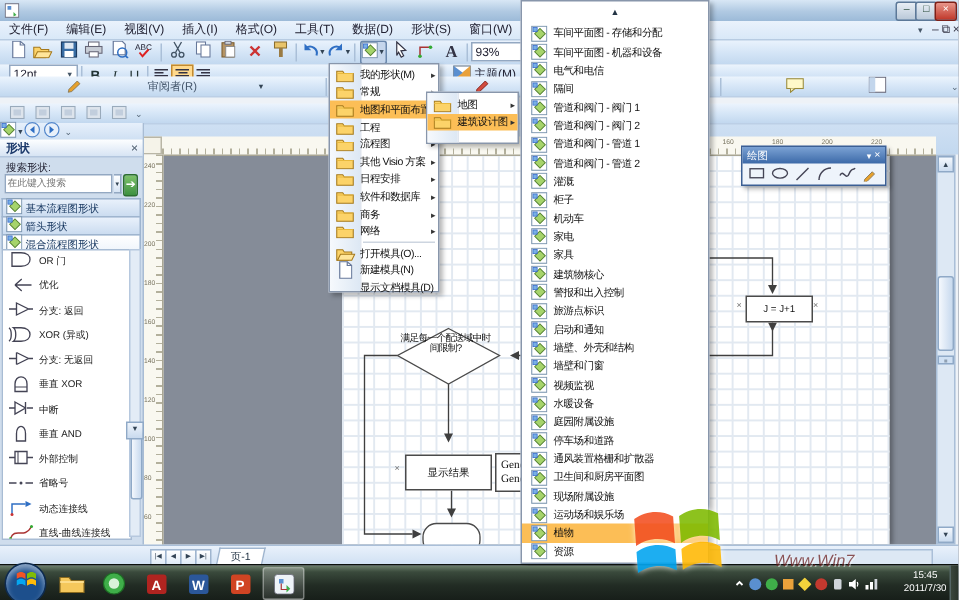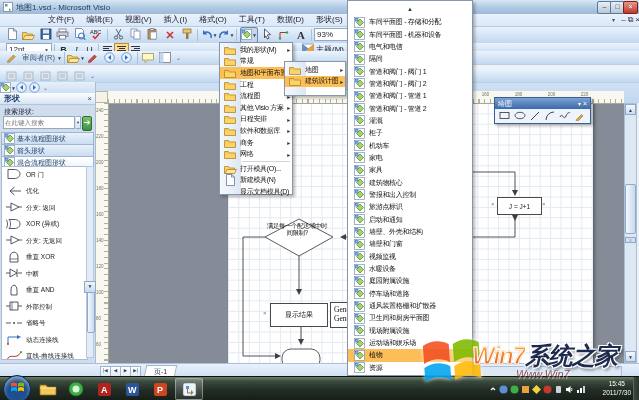--- a/index.html
+++ b/index.html
@@ -22,21 +22,21 @@
   .mbi{padding:0 6px;height:12px;line-height:12px;display:inline-block;}
   #help-search{position:absolute;left:504px;top:1px;width:106px;height:10px;border:1px solid #93a8c2;
     background:#fff;font-size:7px;color:#9aa5b1;padding:0 2px;font-family:"Liberation Sans",sans-serif;}
   #help-dd{position:absolute;left:612px;top:2px;font-size:6px;color:#456;}
   .docbtn{position:absolute;top:1px;font-size:8px;color:#334;width:7px;text-align:center;}
   
   .tbrow{left:0;width:639px;background:linear-gradient(180deg,#ecf4fd 0%,#d6e6f7 50%,#c2d8ef 100%);
     border-bottom:1px solid #bccfe6;z-index:3;display:flex;align-items:center;}
   #tb1{top:26px;height:17px;}
   #tb2{top:43px;height:13px;}
-  #tb3{top:51px;height:13px;}
+  #tb3{top:51px;height:13px;justify-content:space-between;}
   #tb4{top:69px;height:13px;}
   #tbfill{top:82px;height:21px;left:95px;width:544px;background:linear-gradient(180deg,#cfe0f3,#c2d8ef);z-index:1;}
   .tbi{width:16px;height:14px;display:inline-flex;align-items:center;justify-content:center;border-radius:2px;margin:0 0.5px;position:relative;}
   .tbi.pressed{background:#c5d6ec;border:1px solid #6a88ad;}
   .tbi .dd{font-size:5px;color:#345;margin-left:1px;}
   .tbsep{width:1px;height:12px;background:#aabfd8;margin:0 2px;display:inline-block;}
   .combo{height:11px;border:1px solid #93a8c2;background:#fff;font-size:8px;color:#223;
     display:inline-flex;align-items:center;padding:0 2px;justify-content:space-between;}
   .combo .dd{font-size:5px;color:#456;margin-left:3px;}
   .fmtbtn{width:13px;height:12px;font-size:9px;display:inline-flex;align-items:center;justify-content:center;color:#233;}
@@ -164,28 +164,27 @@
 </style>
 </head>
 <body>
 
 <div class="abs" id="titlebar">
   <span class="abs" id="app-icon"><svg width="10" height="10" viewBox="0 0 10 10">
         <rect x=".5" y=".5" width="9" height="9" fill="#fff" stroke="#667" stroke-width=".6"></rect>
         <path d="M2 2h2.5v2.5H2z" fill="#5a8fd0"></path>
         <path d="M6 6l2 2-2 1z" fill="#3fae49"></path>
       </svg></span>
-  <span class="ttl">地图1.vsd - Microsoft Visio</span>
   <span class="winbtn" style="left:597px">‒</span>
   <span class="winbtn" style="left:610px">□</span>
   <span class="winbtn" id="btn-close" style="left:623px">×</span>
 </div>
 
 <div class="abs" id="menubar">
-  <span style="display:flex;padding-left:42px;">
+  <span style="display:flex;">
       <span class="mbi">文件(F)</span>
       <span class="mbi">编辑(E)</span>
       <span class="mbi">视图(V)</span>
       <span class="mbi">插入(I)</span>
       <span class="mbi">格式(O)</span>
       <span class="mbi">工具(T)</span>
       <span class="mbi">数据(D)</span>
       <span class="mbi">形状(S)</span>
       <span class="mbi">窗口(W)</span>
       <span class="mbi">帮助(H)</span>
@@ -1291,15 +1290,14 @@
 
 <div class="abs" id="watermark">
   <span id="wm-flag"><svg width="66" height="56" viewBox="0 0 66 56">
         <g transform="rotate(-4 33 28)">
           <path d="M4 10c8-5 18-5 26 0v18c-8-5-18-5-26 0z" fill="#f35325"></path>
           <path d="M34 10c8-5 18-5 26 0v18c-8-5-18-5-26 0z" fill="#81bc06"></path>
           <path d="M4 32c8-5 18-5 26 0v14c-8-5-18-5-26 0z" fill="#05a6f0"></path>
           <path d="M34 32c8-5 18-5 26 0v14c-8-5-18-5-26 0z" fill="#ffba08"></path>
         </g>
       </svg></span>
-  <span id="wm-title"><span class="w7">Win7</span><span>系统之家</span></span>
   <span id="wm-sub">Www.Win7</span>
 </div>
 
 </body></html>

